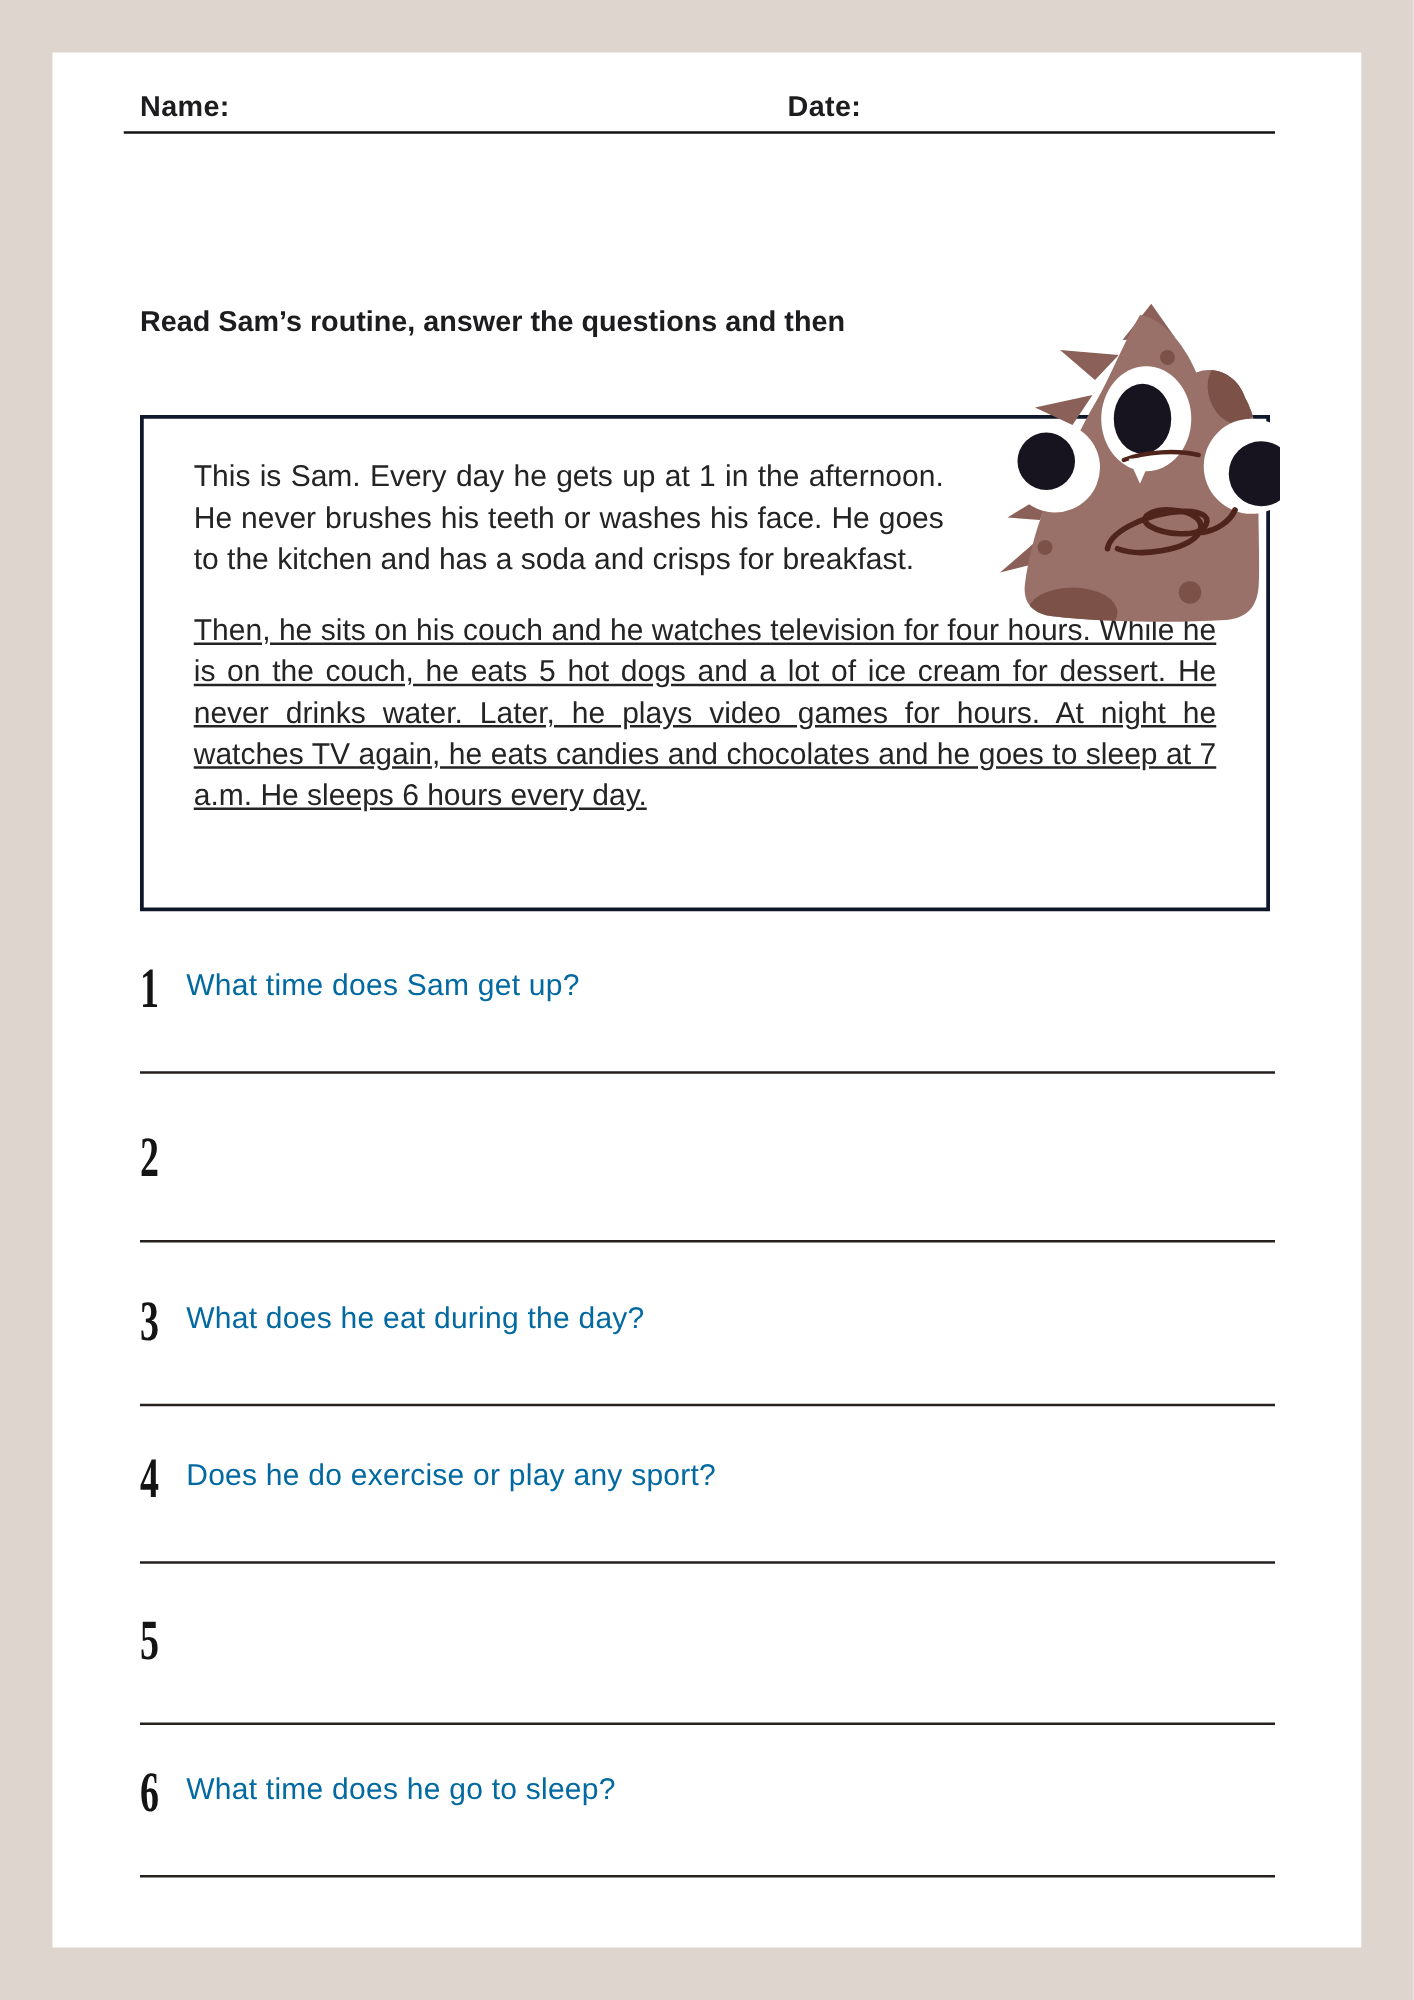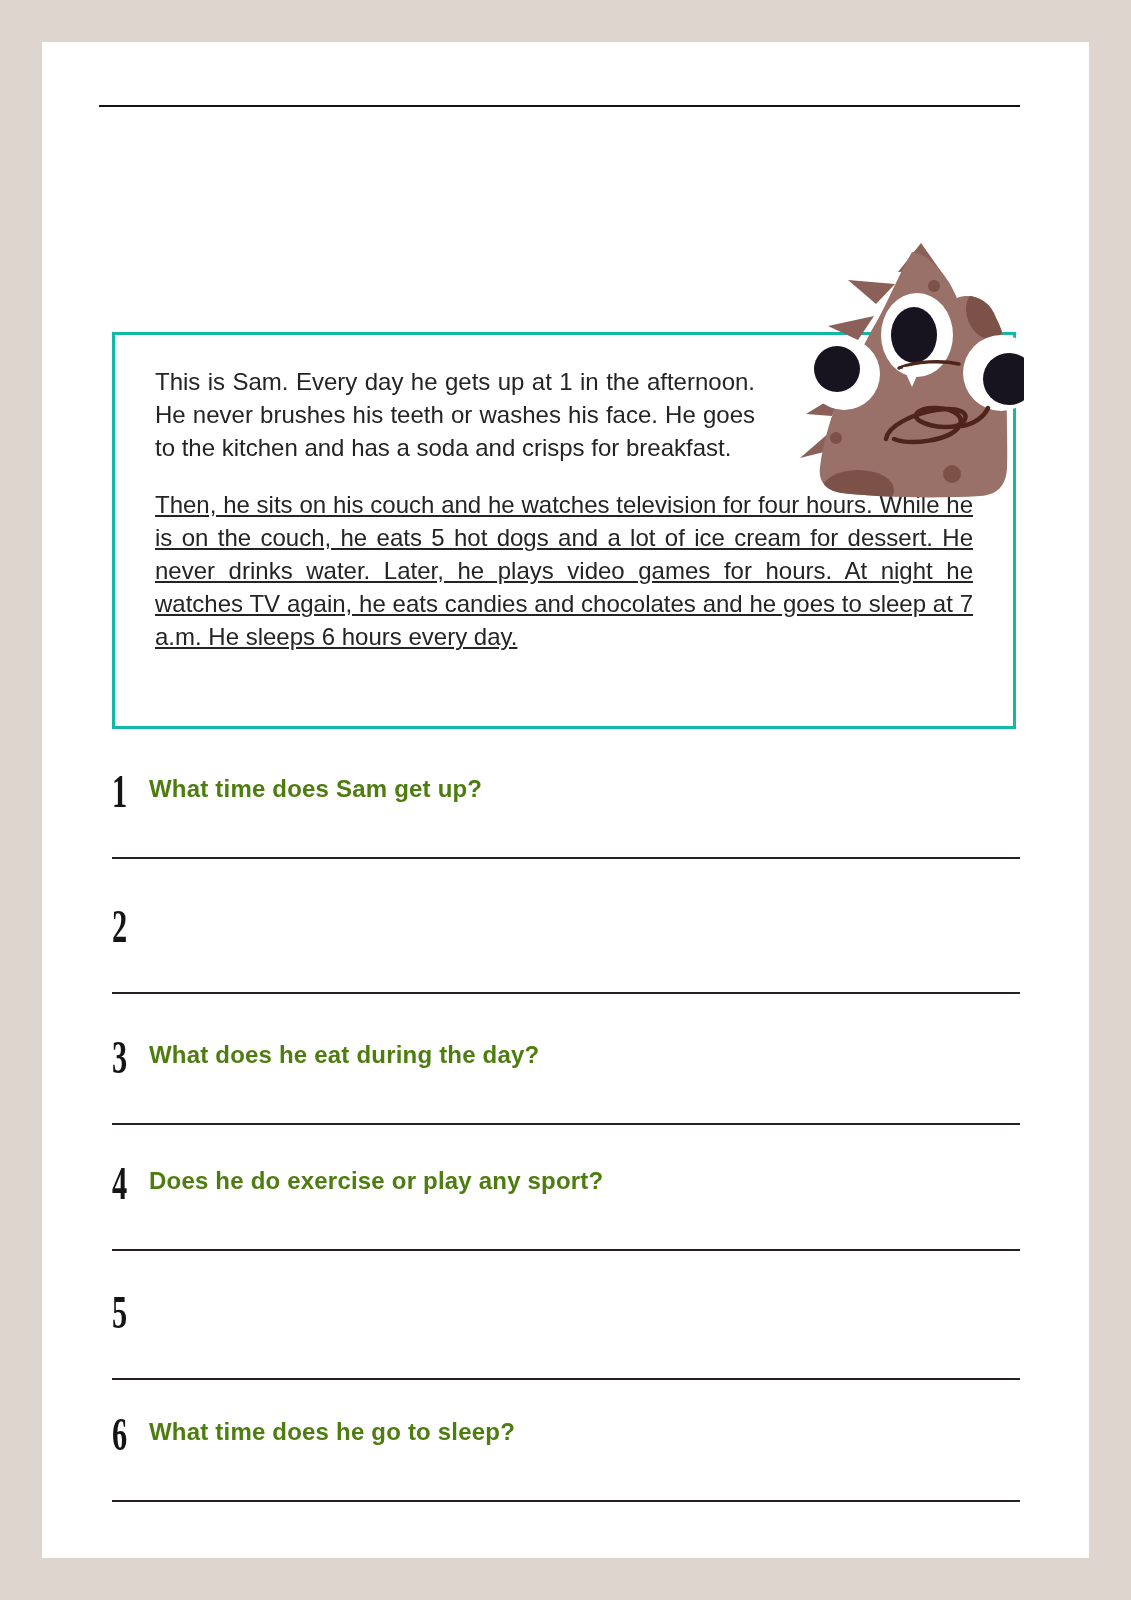--- a/index.html
+++ b/index.html
@@ -21,49 +21,54 @@
   .display-font { font-family:"Liberation Serif", serif; font-weight:700; color:#141414; }
   .title-inner { display:inline-block; font-size:74px; letter-spacing:6px; word-spacing:10px;
                  transform:scale(0.67,1.30); transform-origin:left top; white-space:nowrap; }
 
   
   .instructions { position:absolute; top:200px; left:70px; width:700px;
                   font-size:23px; font-weight:700; color:#1d1d1f; line-height:31px; }
 
   
   .passage-box { position:absolute; top:290px; left:70px; width:904px; height:397px;
-                 border:3px solid #14b8a6; padding:30px 40px; background:#fff; z-index:1; }
+                 border:3px solid #0f172a; padding:30px 40px; background:#fff; z-index:1; }
   .passage-box p { font-size:24px; line-height:33px; color:#242424; text-align:justify; }
   .p1 { width:600px; margin-bottom:24px; }
   .p2 { width:100%;text-decoration:underline; }
 
   
   .monster { position:absolute; top:198px; left:758px; width:224px; height:264px; z-index:2; }
   .monster svg { width:100%; height:100%; display:block; }
 
   
   .q-block { position:absolute; left:70px; width:908px; }
   .q1 { top:729px; } .q2 { top:864px; } .q3 { top:995px; }
   .q4 { top:1121px; } .q5 { top:1250px; } .q6 { top:1372px; }
   .q-row { display:flex; align-items:flex-start; gap:18px; height:38px; }
   .q-num { display:inline-block; font-size:38px; line-height:34px;
            transform:scale(0.8,1.2); transform-origin:left top; }
-  .q-text { font-size:24px; color:#4d7c0f; padding-top:4px; letter-spacing:.2px;font-weight:bold; }
+  .q-text { font-size:24px; color:#0369a1; padding-top:4px; letter-spacing:.2px; }
   .answer-line { margin-top:48px; border-top:2px solid #26211f; width:100%; height:0; }
 </style>
 </head>
 <body>
 
 <div class="frame">
   <div class="sheet">
 
+    <div class="header-row">
+      <span class="label name-label">Name:</span>
+      <span class="label date-label">Date:</span>
+    </div>
     <div class="header-line"></div>
 
 
     <div class="instructions">
+      <div>Read Sam’s routine, answer the questions and then</div>
     </div>
 
     <div class="passage-box">
       <p class="p1">This is Sam. Every day he gets up at 1 in the afternoon. He never brushes his teeth or washes his face. He goes to the kitchen and has a soda and crisps for breakfast.</p>
       <p class="p2">Then, he sits on his couch and he watches television for four hours. While he is on the couch, he eats 5 hot dogs and a lot of ice cream for dessert. He never drinks water. Later, he plays video games for hours. At night he watches TV again, he eats candies and chocolates and he goes to sleep at 7 a.m. He sleeps 6 hours every day.</p>
     </div>
 
     <div class="monster">
       <svg viewBox="0 0 224 264" xmlns="http://www.w3.org/2000/svg">
         <defs>

